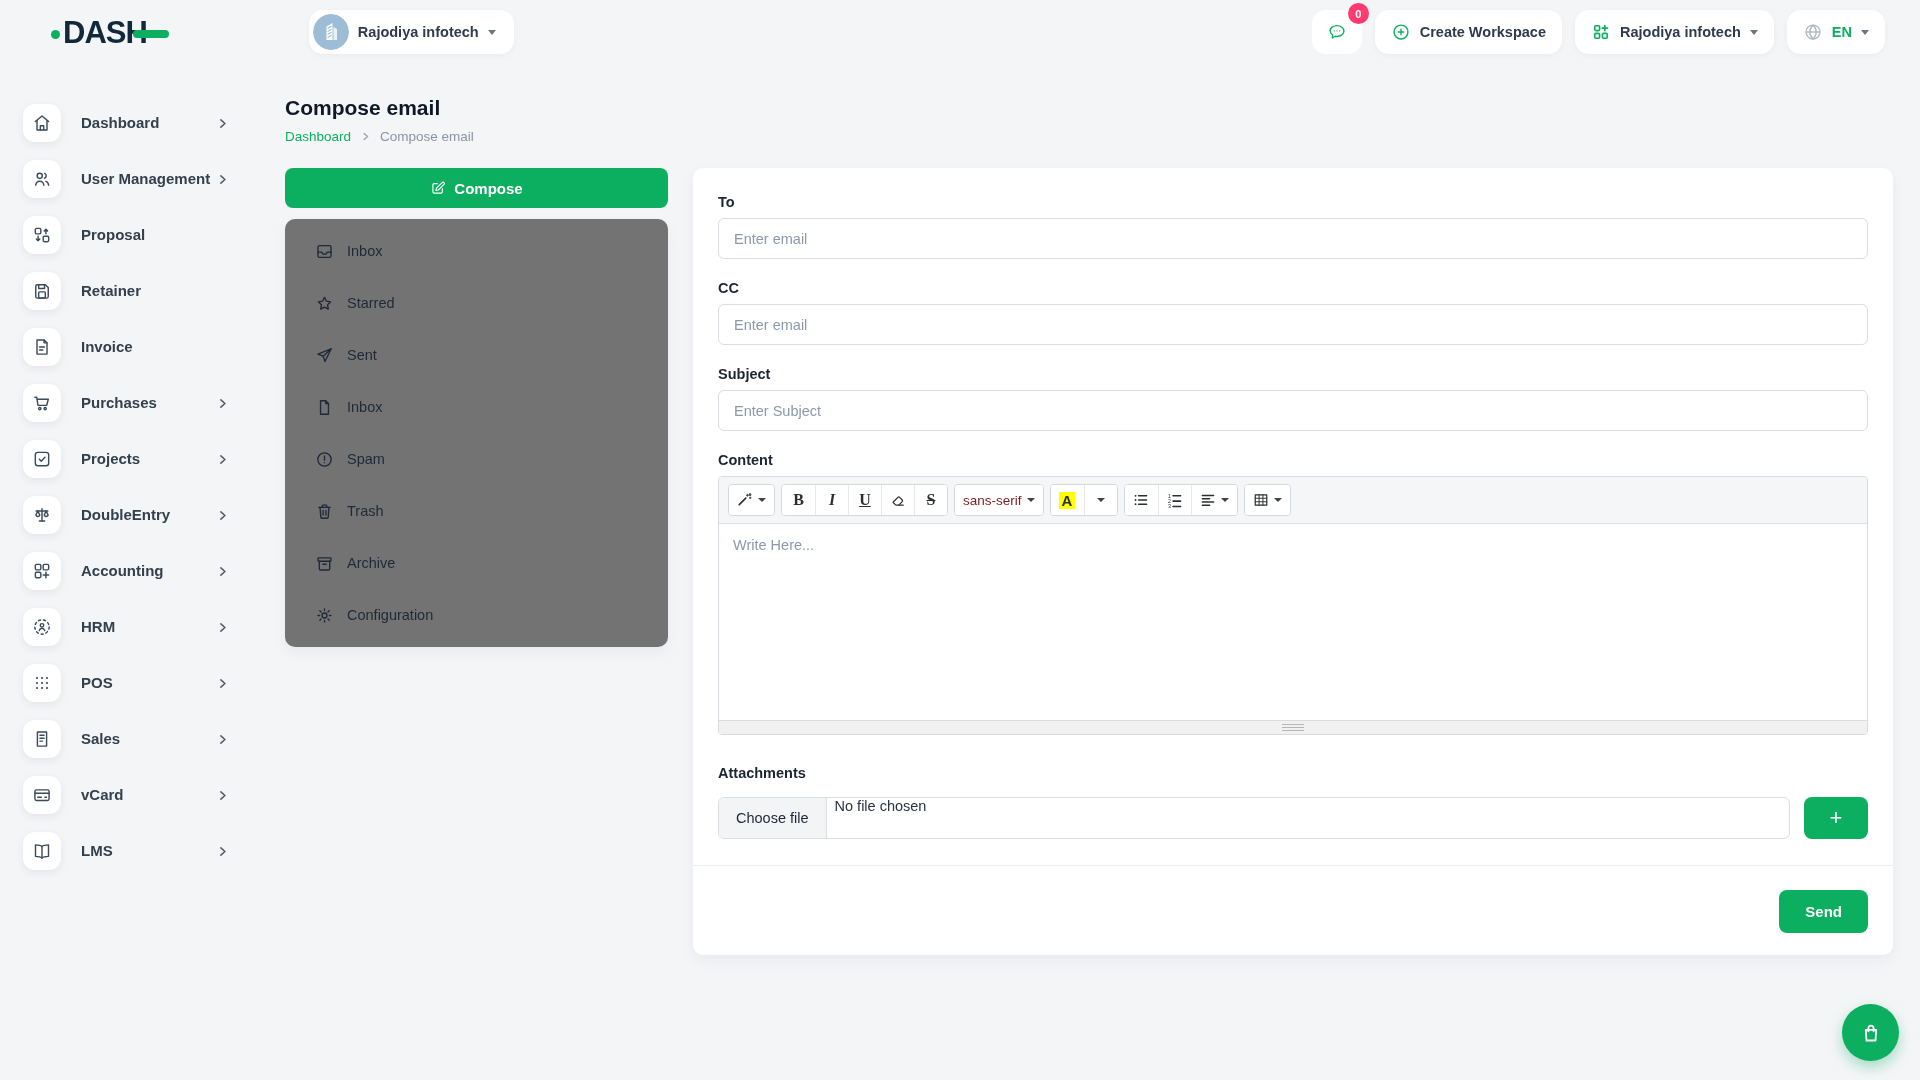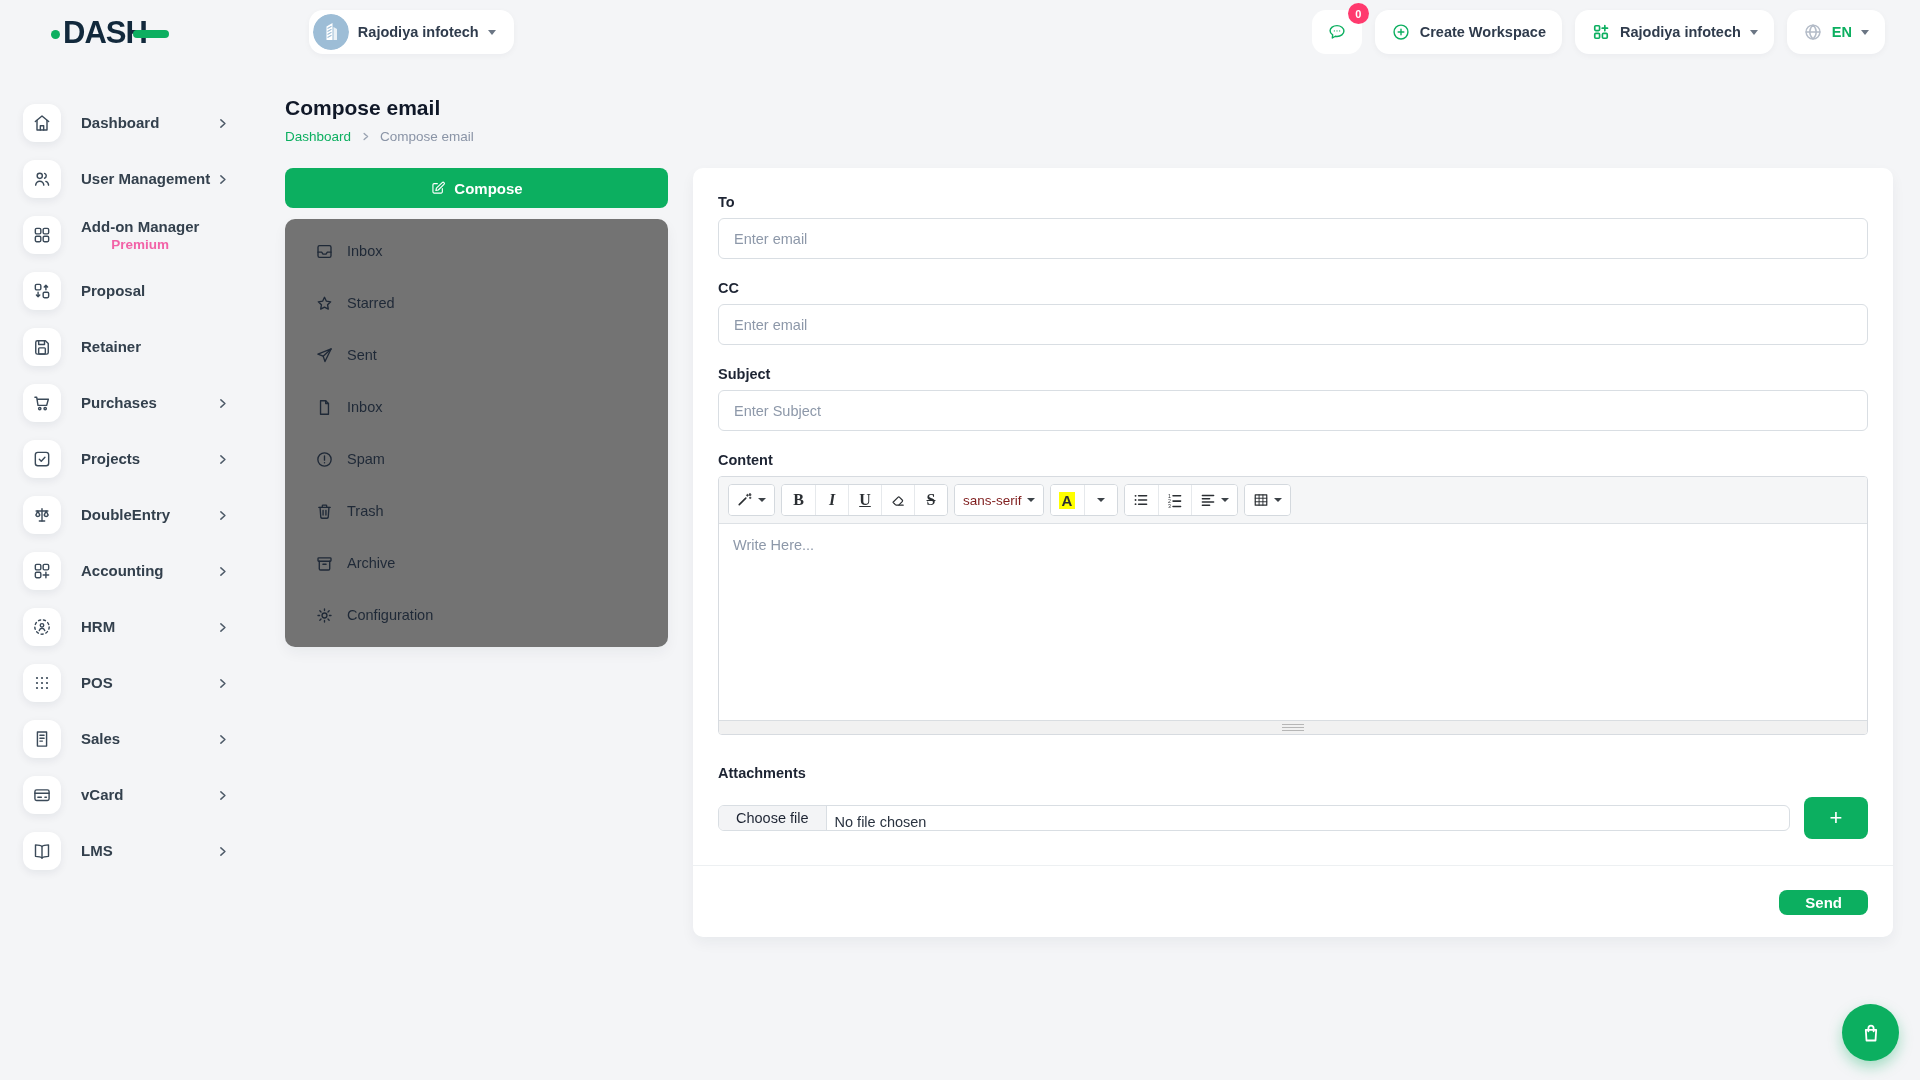--- a/index.html
+++ b/index.html
@@ -76,27 +76,27 @@
   .glyph-s{font-family:"Liberation Serif",serif;font-weight:700;font-size:16px;text-decoration:line-through;}
   .glyph-a{font-weight:700;font-size:15px;background:var(--hl);padding:0 3px;line-height:17px;}
   .font-name{font-size:13.5px;color:#7f1d1d;}
   .editor-area{height:196px;padding:13px 14px;font-size:14.5px;color:var(--muted);cursor:text;background:#fff;}
   .editor-statusbar{height:14px;background:#f1f1f1;border-top:1px solid #d9dde1;display:flex;align-items:center;justify-content:center;cursor:ns-resize;}
   .grip{width:22px;height:7px;background:repeating-linear-gradient(#b6b6b6 0 1px,transparent 1px 3px);}
 
   
   .attach-group{margin-top:30px;}
   .attach-row{display:flex;align-items:center;gap:14px;}
-  .file-input{flex:1;height:26px;border:1px solid var(--border);border-radius:6px;display:flex;align-items:flex-end;overflow:hidden;background:#fff;cursor:pointer;}
+  .file-input{flex:1;height:42px;border:1px solid var(--border);border-radius:6px;display:flex;align-items:flex-start;overflow:hidden;background:#fff;cursor:pointer;}
   .file-btn{height:100%;display:flex;align-items:center;padding:0 17px;background:#f3f4f6;border-right:1px solid var(--border);font-size:14.5px;color:#1d2433;}
   .file-text{padding:0 8px;font-size:14.5px;color:#2a3340;}
   .add-btn{width:64px;height:42px;border:none;border-radius:8px;background:var(--primary);color:#fff;font-size:22px;font-weight:400;cursor:pointer;line-height:1;}
 
   .card-footer{border-top:1px solid #edf0f2;padding:24px 25px 22px;display:flex;justify-content:flex-end;}
-  .send-btn{height:25px;padding:0 26px;border:none;border-radius:8px;background:var(--primary);color:#fff;font-size:15px;font-weight:600;cursor:pointer;}
+  .send-btn{height:43px;padding:0 26px;border:none;border-radius:8px;background:var(--primary);color:#fff;font-size:15px;font-weight:600;cursor:pointer;}
 
   .fab{position:absolute;right:21px;bottom:19px;width:57px;height:57px;border-radius:50%;border:none;background:var(--primary);
        display:flex;align-items:center;justify-content:center;cursor:pointer;box-shadow:0 6px 14px rgba(12,175,96,.35);}
   .hdr-svg{width:20px;height:20px;fill:none;stroke:currentColor;stroke-width:1.7;stroke-linecap:round;stroke-linejoin:round;}
 </style>
 </head>
 <body>
 
 <div class="app">
 
@@ -199,37 +199,20 @@
         <span class="side-label">User Management</span>
 
       </span>
       <span class="side-chevron">
         <svg width="13" height="13" viewBox="0 0 16 16" fill="none" stroke="currentColor" stroke-width="1.8" stroke-linecap="round" stroke-linejoin="round">
               <path d="m6 3.5 5 4.5-5 4.5"></path>
             </svg>
       </span>
     </div>
 
-    <div class="side-item">
-      <span class="side-icon-box">
-            <span style="display:flex">
-              <svg fill="none" stroke="currentColor" stroke-width="1.7" stroke-linecap="round" stroke-linejoin="round" width="20" height="20" viewBox="0 0 24 24">
-                <rect x="4" y="4" width="6.6" height="6.6" rx="1.6"></rect>
-                <rect x="13.4" y="4" width="6.6" height="6.6" rx="1.6"></rect>
-                <rect x="4" y="13.4" width="6.6" height="6.6" rx="1.6"></rect>
-                <rect x="13.4" y="13.4" width="6.6" height="6.6" rx="1.6"></rect>
-              </svg>
-            </span>
-          </span>
-      <span class="side-label-wrap">
-        <span class="side-label">Add-on Manager</span>
-        <span class="side-sublabel">Premium</span>
-      </span>
-
-    </div>
 
 
     <div class="side-item">
       <span class="side-icon-box">
             <span style="display:flex">
               <svg fill="none" stroke="currentColor" stroke-width="1.7" stroke-linecap="round" stroke-linejoin="round" width="20" height="20" viewBox="0 0 24 24">
                 <rect x="4" y="4" width="6.6" height="6.6" rx="1.6"></rect>
                 <rect x="13.4" y="13.4" width="6.6" height="6.6" rx="1.6"></rect>
                 <path d="M16.7 10.6V5.2M16.7 5.2l-2 2M16.7 5.2l2 2"></path>
                 <path d="M7.3 13.4v5.4M7.3 18.8l-2-2M7.3 18.8l2-2"></path>
@@ -253,20 +236,36 @@
               </svg>
             </span>
           </span>
       <span class="side-label-wrap">
         <span class="side-label">Retainer</span>
 
       </span>
 
     </div>
 
+    <div class="side-item">
+      <span class="side-icon-box">
+            <span style="display:flex">
+              <svg fill="none" stroke="currentColor" stroke-width="1.7" stroke-linecap="round" stroke-linejoin="round" width="20" height="20" viewBox="0 0 24 24">
+                <path d="M6 3.5h8.5l3.5 3.5v13.5H6z"></path>
+                <path d="M14.5 3.5V7H18"></path>
+                <path d="M9 12h6M9 15.5h4"></path>
+              </svg>
+            </span>
+          </span>
+      <span class="side-label-wrap">
+        <span class="side-label">Invoice</span>
+
+      </span>
+
+    </div>
 
     <div class="side-item">
       <span class="side-icon-box">
             <span style="display:flex">
               <svg fill="none" stroke="currentColor" stroke-width="1.7" stroke-linecap="round" stroke-linejoin="round" width="20" height="20" viewBox="0 0 24 24">
                 <path d="M3.5 5h2.1l1.6 9.8h10.4l2-7.3H7"></path>
                 <circle cx="9.3" cy="18.6" r="1.4"></circle>
                 <circle cx="15.8" cy="18.6" r="1.4"></circle>
               </svg>
             </span>

